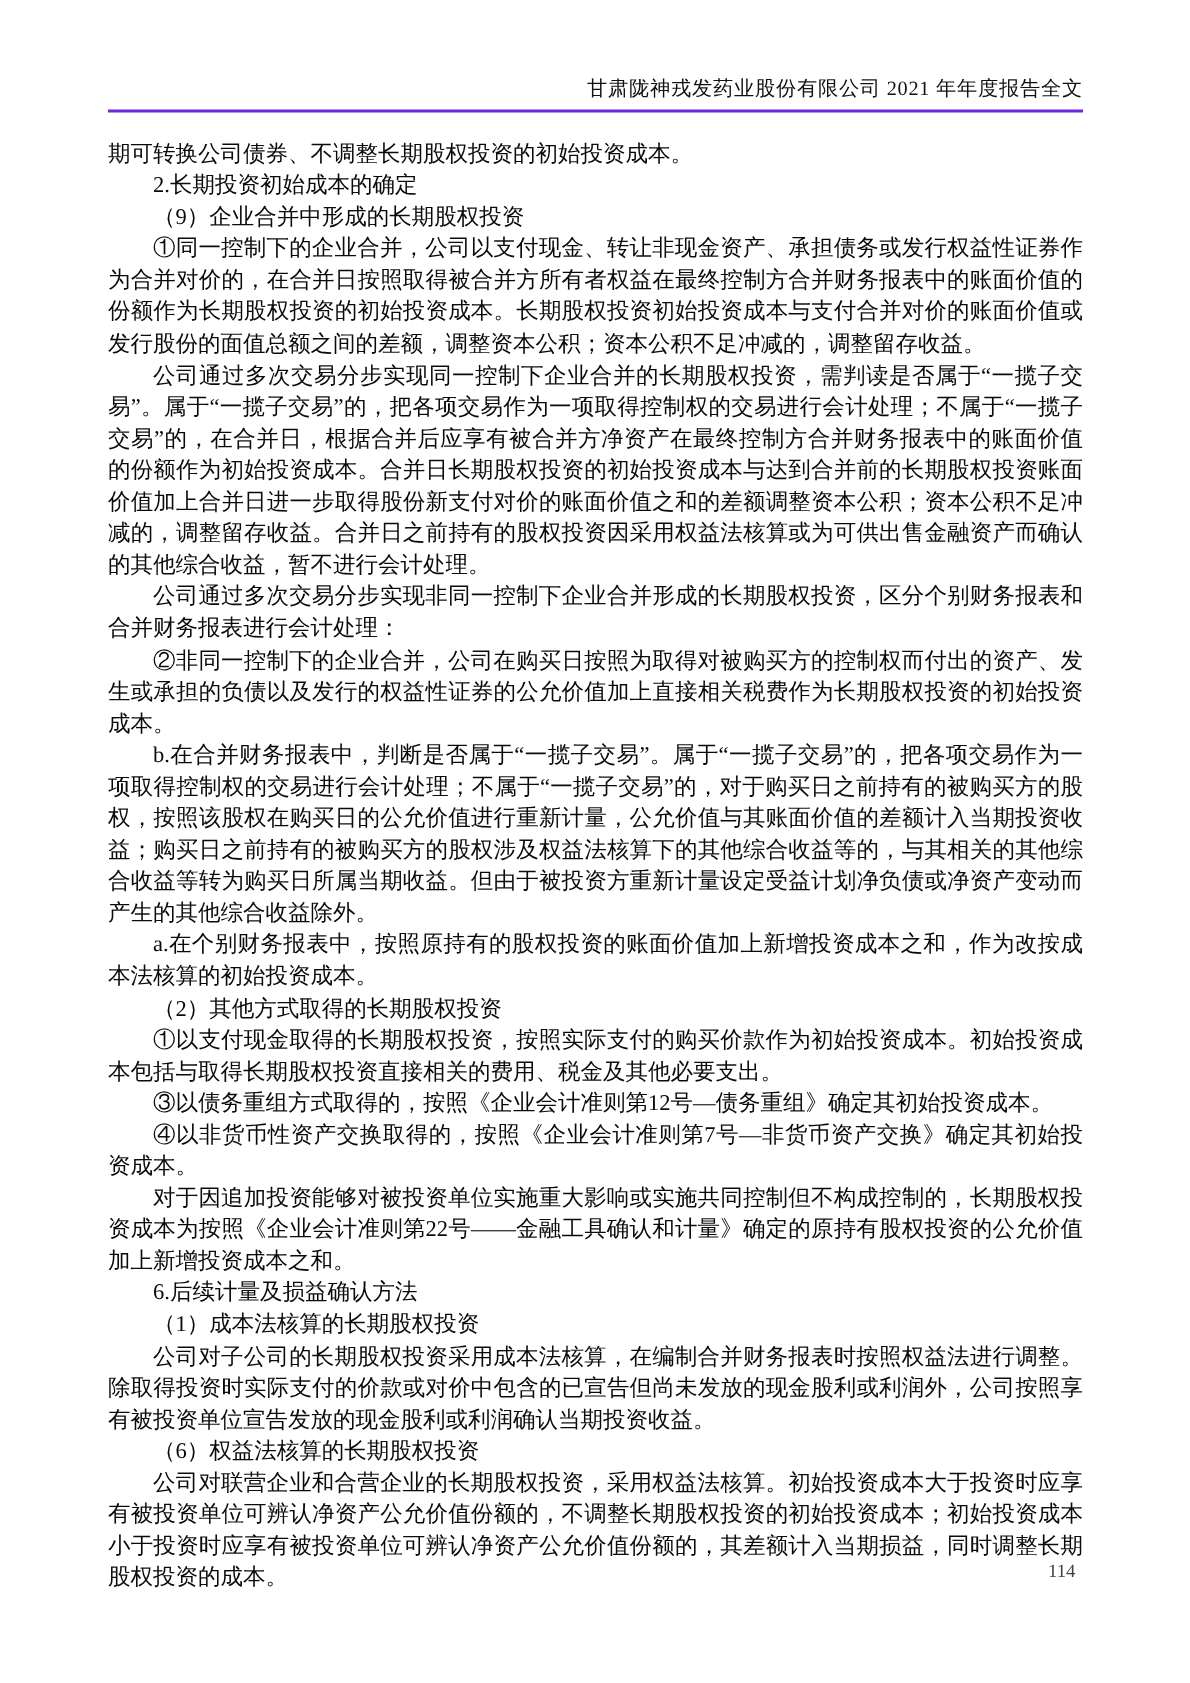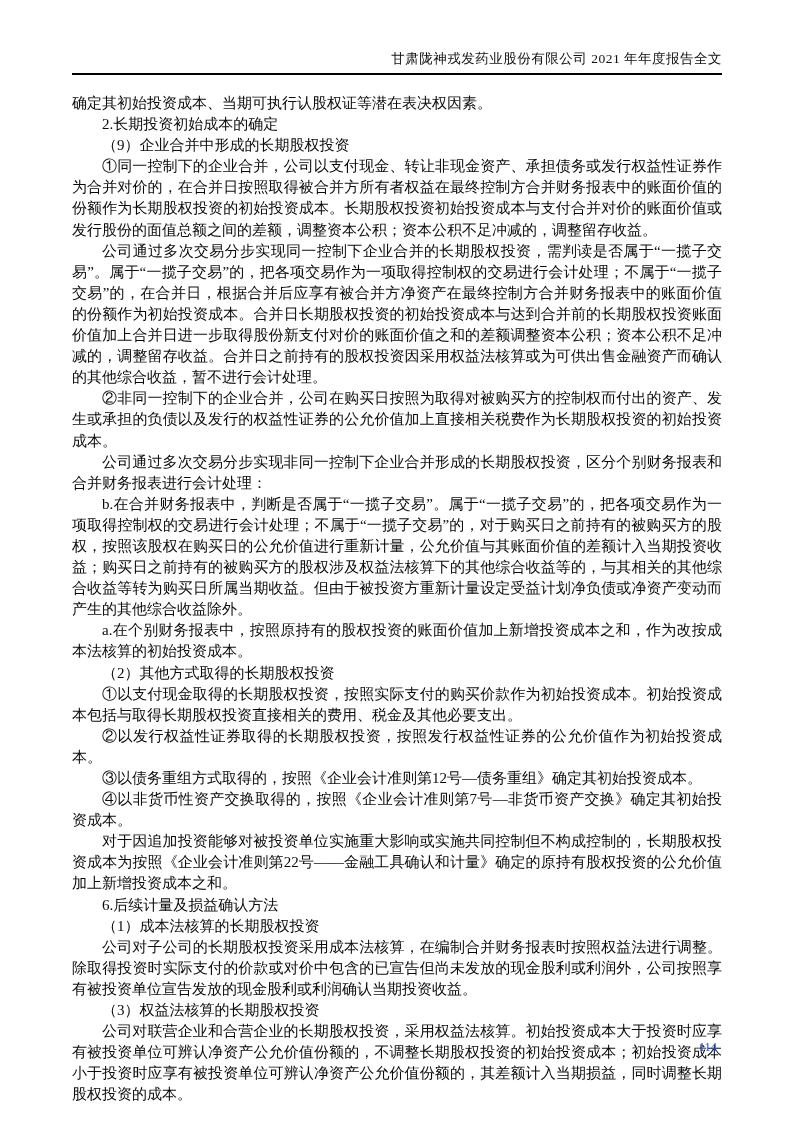--- a/index.html
+++ b/index.html
@@ -16,21 +16,21 @@
     position: absolute;
     inset: 0;
     background: #ffffff;
   }
   .page-header {
     position: absolute;
     left: 72px;
     right: 71px;
     top: 50px;
     padding-bottom: 5px;
-    border-bottom: 2px solid #000000;
+    border-bottom: 2px solid #6d28d9;
     text-align: right;
     font-size: 13.5px;
     letter-spacing: 0.5px;
     color: #111111;
     white-space: nowrap;
   }
   .doc-body {
     position: absolute;
     left: 72px;
     right: 71px;
@@ -46,48 +46,47 @@
     margin: 0;
   }
   .doc-body p.noindent {
     text-indent: 0;
   }
   .page-footer {
     position: absolute;
     right: 76px;
     top: 1040px;
     font-size: 12.5px;
-    color: #1d4ed8;
+    color: #404040;
   }
 </style>
 </head>
 <body>
 
 <div class="page">
 
   <div class="page-header">甘肃陇神戎发药业股份有限公司 2021 年年度报告全文</div>
 
   <div class="doc-body">
-    <p class="noindent">确定其初始投资成本、当期可执行认股权证等潜在表决权因素。</p>
+    <p class="noindent">期可转换公司债券、不调整长期股权投资的初始投资成本。</p>
     <p>2.长期投资初始成本的确定</p>
     <p>（9）企业合并中形成的长期股权投资</p>
     <p>①同一控制下的企业合并，公司以支付现金、转让非现金资产、承担债务或发行权益性证券作为合并对价的，在合并日按照取得被合并方所有者权益在最终控制方合并财务报表中的账面价值的份额作为长期股权投资的初始投资成本。长期股权投资初始投资成本与支付合并对价的账面价值或发行股份的面值总额之间的差额，调整资本公积；资本公积不足冲减的，调整留存收益。</p>
     <p>公司通过多次交易分步实现同一控制下企业合并的长期股权投资，需判读是否属于“一揽子交易”。属于“一揽子交易”的，把各项交易作为一项取得控制权的交易进行会计处理；不属于“一揽子交易”的，在合并日，根据合并后应享有被合并方净资产在最终控制方合并财务报表中的账面价值的份额作为初始投资成本。合并日长期股权投资的初始投资成本与达到合并前的长期股权投资账面价值加上合并日进一步取得股份新支付对价的账面价值之和的差额调整资本公积；资本公积不足冲减的，调整留存收益。合并日之前持有的股权投资因采用权益法核算或为可供出售金融资产而确认的其他综合收益，暂不进行会计处理。</p>
+    <p>公司通过多次交易分步实现非同一控制下企业合并形成的长期股权投资，区分个别财务报表和合并财务报表进行会计处理：</p>
     <p>②非同一控制下的企业合并，公司在购买日按照为取得对被购买方的控制权而付出的资产、发生或承担的负债以及发行的权益性证券的公允价值加上直接相关税费作为长期股权投资的初始投资成本。</p>
-    <p>公司通过多次交易分步实现非同一控制下企业合并形成的长期股权投资，区分个别财务报表和合并财务报表进行会计处理：</p>
     <p>b.在合并财务报表中，判断是否属于“一揽子交易”。属于“一揽子交易”的，把各项交易作为一项取得控制权的交易进行会计处理；不属于“一揽子交易”的，对于购买日之前持有的被购买方的股权，按照该股权在购买日的公允价值进行重新计量，公允价值与其账面价值的差额计入当期投资收益；购买日之前持有的被购买方的股权涉及权益法核算下的其他综合收益等的，与其相关的其他综合收益等转为购买日所属当期收益。但由于被投资方重新计量设定受益计划净负债或净资产变动而产生的其他综合收益除外。</p>
     <p>a.在个别财务报表中，按照原持有的股权投资的账面价值加上新增投资成本之和，作为改按成本法核算的初始投资成本。</p>
     <p>（2）其他方式取得的长期股权投资</p>
     <p>①以支付现金取得的长期股权投资，按照实际支付的购买价款作为初始投资成本。初始投资成本包括与取得长期股权投资直接相关的费用、税金及其他必要支出。</p>
-    <p>②以发行权益性证券取得的长期股权投资，按照发行权益性证券的公允价值作为初始投资成本。</p>
     <p>③以债务重组方式取得的，按照《企业会计准则第12号—债务重组》确定其初始投资成本。</p>
     <p>④以非货币性资产交换取得的，按照《企业会计准则第7号—非货币资产交换》确定其初始投资成本。</p>
     <p>对于因追加投资能够对被投资单位实施重大影响或实施共同控制但不构成控制的，长期股权投资成本为按照《企业会计准则第22号——金融工具确认和计量》确定的原持有股权投资的公允价值加上新增投资成本之和。</p>
     <p>6.后续计量及损益确认方法</p>
     <p>（1）成本法核算的长期股权投资</p>
     <p>公司对子公司的长期股权投资采用成本法核算，在编制合并财务报表时按照权益法进行调整。除取得投资时实际支付的价款或对价中包含的已宣告但尚未发放的现金股利或利润外，公司按照享有被投资单位宣告发放的现金股利或利润确认当期投资收益。</p>
-    <p>（3）权益法核算的长期股权投资</p>
+    <p>（6）权益法核算的长期股权投资</p>
     <p>公司对联营企业和合营企业的长期股权投资，采用权益法核算。初始投资成本大于投资时应享有被投资单位可辨认净资产公允价值份额的，不调整长期股权投资的初始投资成本；初始投资成本小于投资时应享有被投资单位可辨认净资产公允价值份额的，其差额计入当期损益，同时调整长期股权投资的成本。</p>
   </div>
 
   <div class="page-footer">114</div>
 
 </div>
 
 </body></html>

